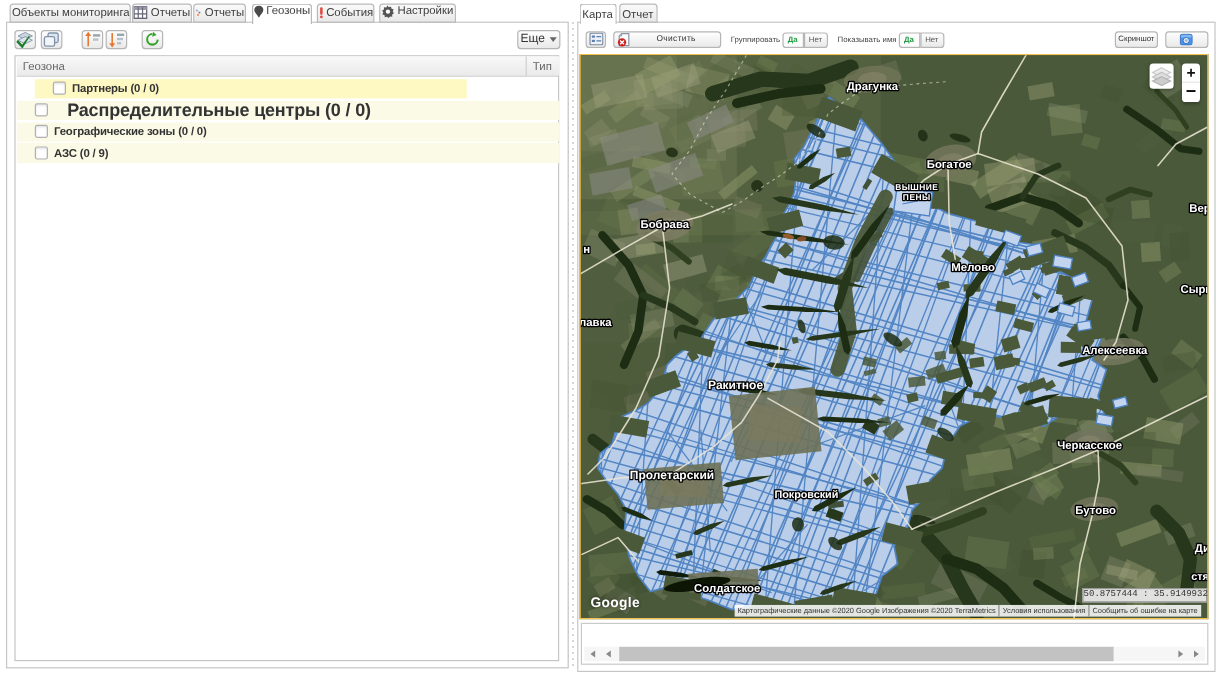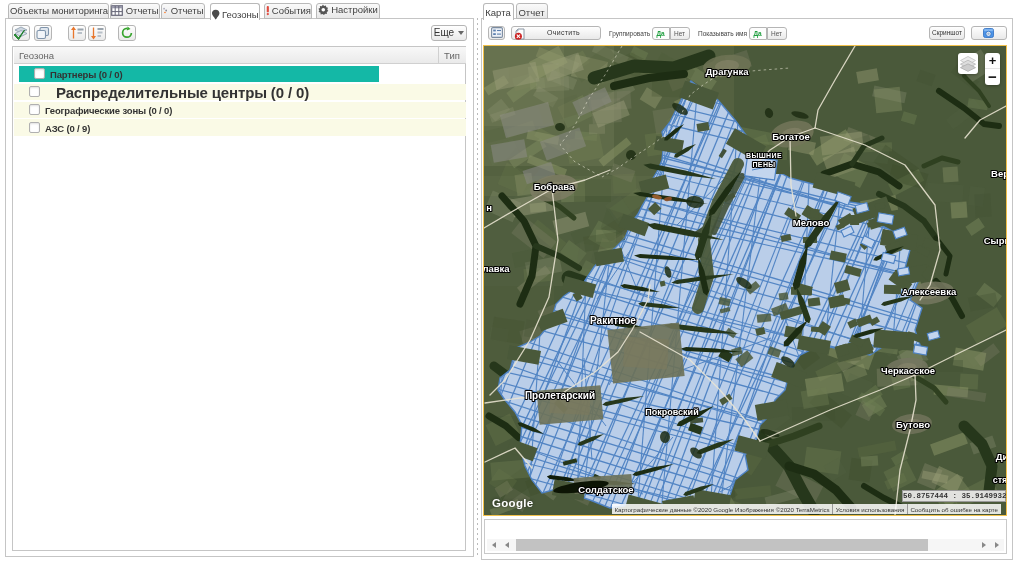--- a/index.html
+++ b/index.html
@@ -26,21 +26,21 @@
     <span>Отчеты</span>
   </div>
 <div style="position:absolute;left:160.5px;top:3px;width:44px;height:15.5px;background:linear-gradient(#fafafa,#e8e8e8);border:1px solid #b9b9b9;border-radius:3px 3px 0 0;display:flex;align-items:center;justify-content:center;gap:2px;font-size:9.5px;color:#404040;white-space:nowrap;overflow:hidden;z-index:2">
     <svg width="12" height="11" viewBox="0 0 12 11" style="">
       <circle cx="3.5" cy="2.5" r="1.5" fill="#aab"></circle>
       <circle cx="7" cy="5.5" r="1.5" fill="#889"></circle>
       <circle cx="5" cy="8.8" r="1.2" fill="#f60"></circle>
     </svg>
     <span>Отчеты</span>
   </div>
-<div style="position:absolute;left:209.5px;top:3px;width:50px;height:17px;background:#ffffff;border:1px solid #b9b9b9;border-bottom:none;border-radius:3px 3px 0 0;display:flex;align-items:flex-end;justify-content:center;gap:2px;font-size:9.5px;color:#404040;white-space:nowrap;overflow:hidden;z-index:4">
+<div style="position:absolute;left:209.5px;top:3px;width:50px;height:17px;background:#ffffff;border:1px solid #b9b9b9;border-bottom:none;border-radius:3px 3px 0 0;display:flex;align-items:flex-start;justify-content:center;gap:2px;font-size:9.5px;color:#404040;white-space:nowrap;overflow:hidden;z-index:4">
     <svg width="10" height="11" viewBox="0 0 10 11" style="">
       <path d="M5 0.5 C7.5 0.5 9 2.2 9 4.3 C9 6.6 6.5 8.2 5.6 10.3 L5 10.8 L4.4 10.3 C3.5 8.2 1 6.6 1 4.3 C1 2.2 2.5 0.5 5 0.5 Z" fill="#4a4a4a"></path>
     </svg>
     <span>Геозоны</span>
   </div>
 <div style="position:absolute;left:263.5px;top:3px;width:48.5px;height:15.5px;background:linear-gradient(#fafafa,#e8e8e8);border:1px solid #b9b9b9;border-radius:3px 3px 0 0;display:flex;align-items:center;justify-content:center;gap:2px;font-size:9.5px;color:#404040;white-space:nowrap;overflow:hidden;z-index:2">
     <svg width="6" height="11" viewBox="0 0 6 11" style="">
       <rect x="2" y="0.5" width="2.4" height="7" rx="1" fill="#e04a3f"></rect>
       <circle cx="3.2" cy="9.6" r="1.3" fill="#e04a3f"></circle>
     </svg>
@@ -94,21 +94,21 @@
     <span style="font-size:10px;color:#333">Еще</span>
     <span style="margin-left:4px;width:0;height:0;border-left:3.5px solid transparent;border-right:3.5px solid transparent;border-top:4px solid #666"></span>
   </div>
 
 <div style="position:absolute;left:12px;top:46px;width:454px;height:505px;background:#fff;border:1px solid #c5c5c5">
   <div style="position:absolute;left:1px;top:0;width:452px;height:16.5px;background:linear-gradient(#f8f8f8,#eaeaea);border-bottom:1px solid #d0d0d0">
     <span style="position:absolute;left:5px;top:3px;font-size:9.5px;color:#666">Геозона</span>
     <span style="position:absolute;left:430px;top:3px;font-size:9.5px;color:#666">Тип</span>
     <span style="position:absolute;left:424px;top:0;bottom:0;width:1px;background:#d0d0d0"></span>
   </div>
-  <div style="position:absolute;left:6px;top:19.0px;width:360px;height:16.3px;background:#14b8a6">
+  <div style="position:absolute;left:16px;top:19.0px;width:360px;height:16.3px;background:#fef9c3">
       <span style="position:absolute;left:15px;top:50%;margin-top:-6px;width:11px;height:11px;background:#fff;border:1px solid #b0b0b0;border-radius:2px;box-shadow:inset 0 1px 2px rgba(0,0,0,.12)"></span>
       <span style="position:absolute;left:31px;top:50%;transform:translateY(-50%);font-size:9.5px;font-weight:bold;color:#333;white-space:nowrap;letter-spacing:-0.15px">Партнеры (0 / 0)</span>
     </div>
     <div style="position:absolute;left:1px;top:36.8px;width:452px;height:16.3px;background:#fafae6">
       <span style="position:absolute;left:15px;top:50%;margin-top:-6px;width:11px;height:11px;background:#fff;border:1px solid #b0b0b0;border-radius:2px;box-shadow:inset 0 1px 2px rgba(0,0,0,.12)"></span>
       <span style="position:absolute;left:42px;top:50%;transform:translateY(-50%);font-size:15px;font-weight:bold;color:#333;white-space:nowrap;letter-spacing:-0.15px">Распределительные центры (0 / 0)</span>
     </div>
     <div style="position:absolute;left:1px;top:54.6px;width:452px;height:16.3px;background:#fafae6">
       <span style="position:absolute;left:15px;top:50%;margin-top:-6px;width:11px;height:11px;background:#fff;border:1px solid #b0b0b0;border-radius:2px;box-shadow:inset 0 1px 2px rgba(0,0,0,.12)"></span>
       <span style="position:absolute;left:31px;top:50%;transform:translateY(-50%);font-size:9.5px;font-weight:bold;color:#333;white-space:nowrap;letter-spacing:-0.15px">Географические зоны (0 / 0)</span>
@@ -850,21 +850,21 @@
       <path d="M9 8.9 L16.5 12.6 L9 16.3 L1.5 12.6 Z" fill="#cdcdcd" stroke="#b5b5b5"></path>
     </svg>
   </div>
 <div style="position:absolute;left:985px;top:53px;width:15px;height:32px;background:#fff;border-radius:3px;box-shadow:0 1px 3px rgba(0,0,0,.3);font-weight:bold;color:#111">
   <div style="position:absolute;top:0;left:0;right:0;height:16px;text-align:center;font-size:13px;line-height:15px;border-bottom:1px solid #e6e6e6">+</div>
   <div style="position:absolute;bottom:0;left:0;right:0;height:15px;text-align:center;font-size:15px;line-height:13px">−</div>
 </div>
 
 <span style="position:absolute;left:492px;top:497px;color:#fff;font-size:11.5px;font-weight:bold;letter-spacing:0.3px;text-shadow:0 0 3px rgba(0,0,0,.6)">Google</span>
 
-<div style="position:absolute;left:902px;top:490px;width:104px;height:11.5px;background:rgba(235,235,235,.92);border:1px solid #999;font-family:'Liberation Mono',monospace;font-size:7.5px;font-weight:bold;color:#333;text-align:center;line-height:10px;white-space:nowrap">50.8757444 : 35.9149932</div>
+<div style="position:absolute;left:902px;top:490px;width:104px;height:11.5px;background:rgba(235,235,235,.92);border:1px solid #999;font-family:'Liberation Mono',monospace;font-size:7.5px;font-weight:normal;color:#333;text-align:center;line-height:10px;white-space:nowrap">50.8757444 : 35.9149932</div>
 
 <div style="position:absolute;left:612px;top:504px;height:10px;width:394px;overflow:hidden;font-size:6.2px;color:#333;display:flex;align-items:stretch;white-space:nowrap">
 <span style="background:rgba(255,255,255,.85);padding:1.5px 2.5px 0">Картографические данные ©2020 Google Изображения ©2020 TerraMetrics</span>
 <span style="background:rgba(255,255,255,.85);border-left:1px solid #999;padding:1.5px 2.5px 0">Условия использования</span>
 <span style="background:rgba(255,255,255,.85);border-left:1px solid #999;padding:1.5px 2.5px 0">Сообщить об ошибке на карте</span>
 </div>
 
 <div style="position:absolute;left:484px;top:519px;width:523px;height:35px;background:#fff;border:1px solid #c9c9c9">
   <div style="position:absolute;left:2px;right:2px;bottom:2px;height:12px;background:#f6f6f6">
     <span style="position:absolute;left:5px;top:3px;width:0;height:0;border-top:3px solid transparent;border-bottom:3px solid transparent;border-right:4px solid #888"></span>

